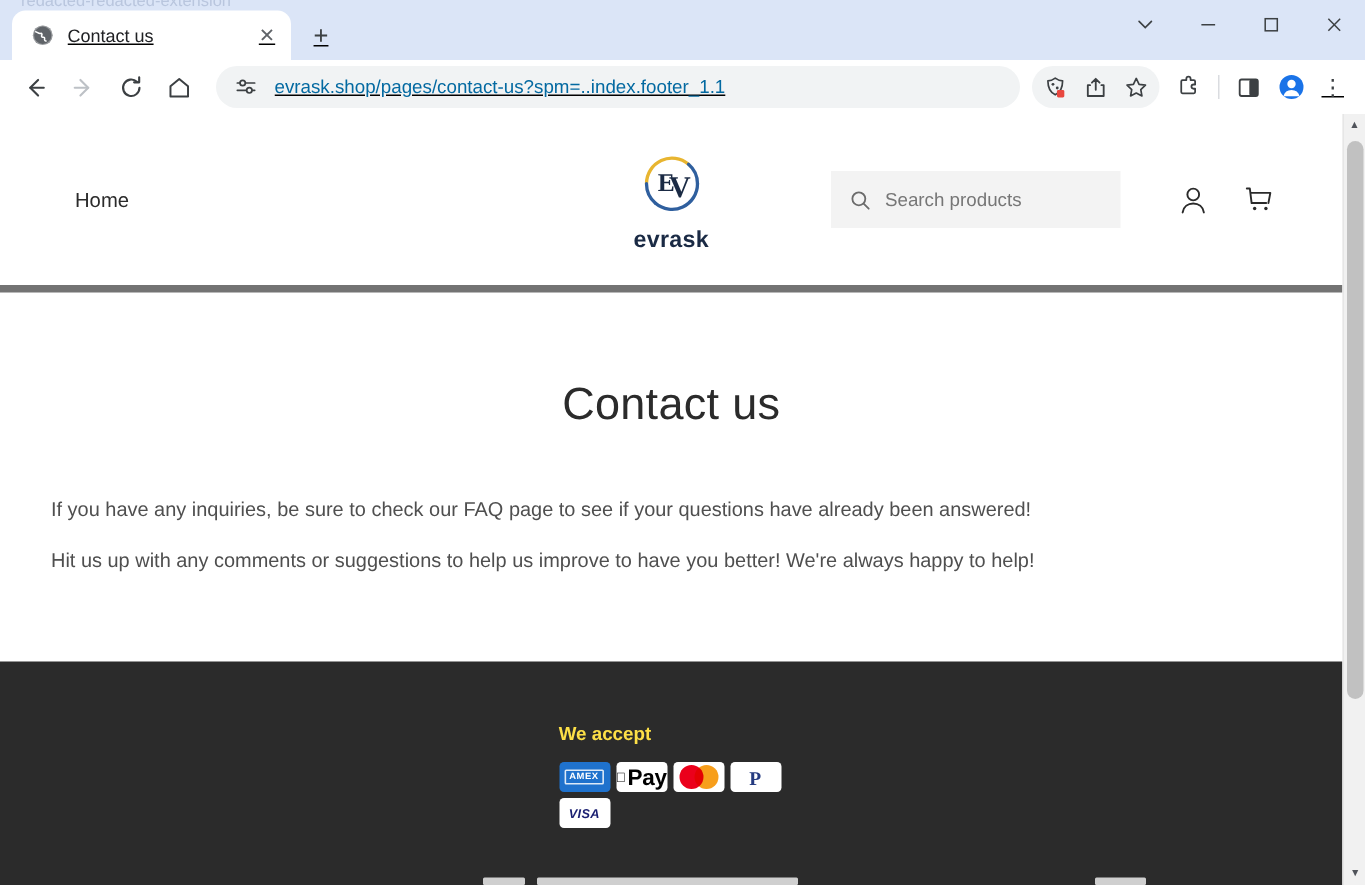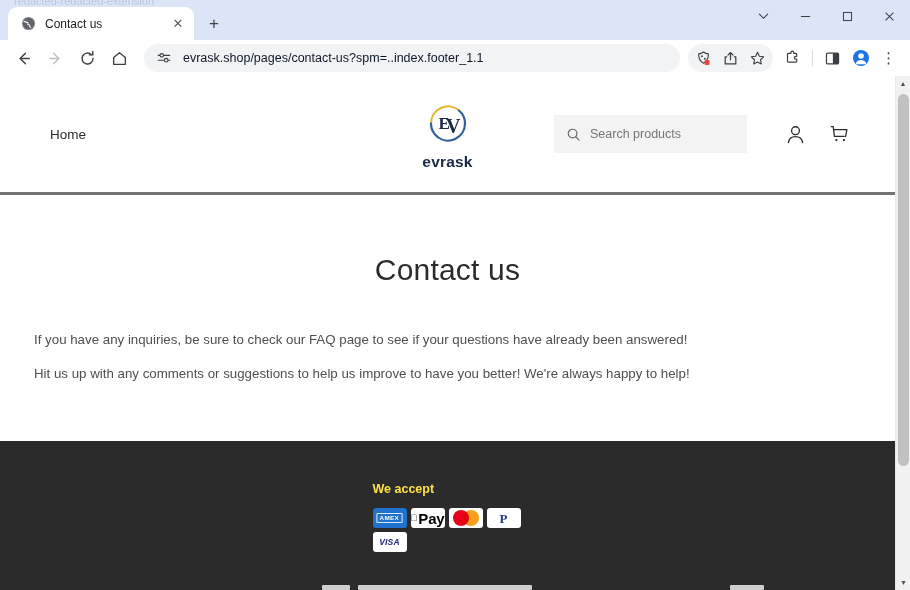--- a/index.html
+++ b/index.html
@@ -4,21 +4,21 @@
 <style>
   * { box-sizing: border-box; margin: 0; padding: 0; }
   html, body {
     width: 910px; height: 590px;
     overflow: hidden;
     font-family: "Liberation Sans", sans-serif;
     background: #d6e2f5;
   }
 
   
-  #browser { width: 910px; height: 590px; position: relative; background: #dbe5f7; }
+  #browser { width: 910px; height: 590px; position: relative; background: #dbe5f7; text-decoration: underline; }
 
   #tabstrip {
     height: 40px; position: relative;
     display: flex; align-items: flex-end;
     padding-left: 8px;
   }
   #tab {
     width: 186px; height: 33px;
     background: #ffffff;
     border-radius: 9px 9px 0 0;
@@ -81,21 +81,21 @@
     margin: 0 6px 0 8px;
     padding: 0 10px 0 11px;
     min-width: 0;
   }
   #omnibox .site-icon {
     width: 18px; height: 18px; flex: 0 0 18px;
     display: flex; align-items: center; justify-content: center;
     margin-right: 10px;
   }
   #omnibox .url {
-    font-size: 12.5px; color: #0f172a;
+    font-size: 12.5px; color: #0369a1;
     white-space: nowrap; overflow: hidden; text-overflow: ellipsis;
   }
   #tbright { display: flex; align-items: center; gap: 1px; }
   #pillgroup {
     display: flex; align-items: center;
     background: #f1f3f4; border-radius: 14px;
     height: 28px; padding: 0 2px; margin-right: 5px;
   }
   .tbicon {
     width: 27px; height: 28px;
@@ -111,21 +111,21 @@
     background: #ffffff;
     overflow: hidden;
   }
   #pagecontent { width: 895px; height: 514px; position: relative; background:#fff; }
 
   
   #siteheader {
     height: 119px;
     display: flex; align-items: center;
     padding: 0 34px;
-    border-bottom: 3px solid #737373;
+    border-bottom: 5px solid #737373;
     position: relative;
   }
   #nav { display: flex; align-items: center; gap: 0px; }
   #nav .navlink {
     font-size: 13.5px; color: #2b2b2b;
     padding: 6px 17px;
     white-space: nowrap;
   }
   #nav .navlink:first-child { padding-left: 16px; }
   #logo {

